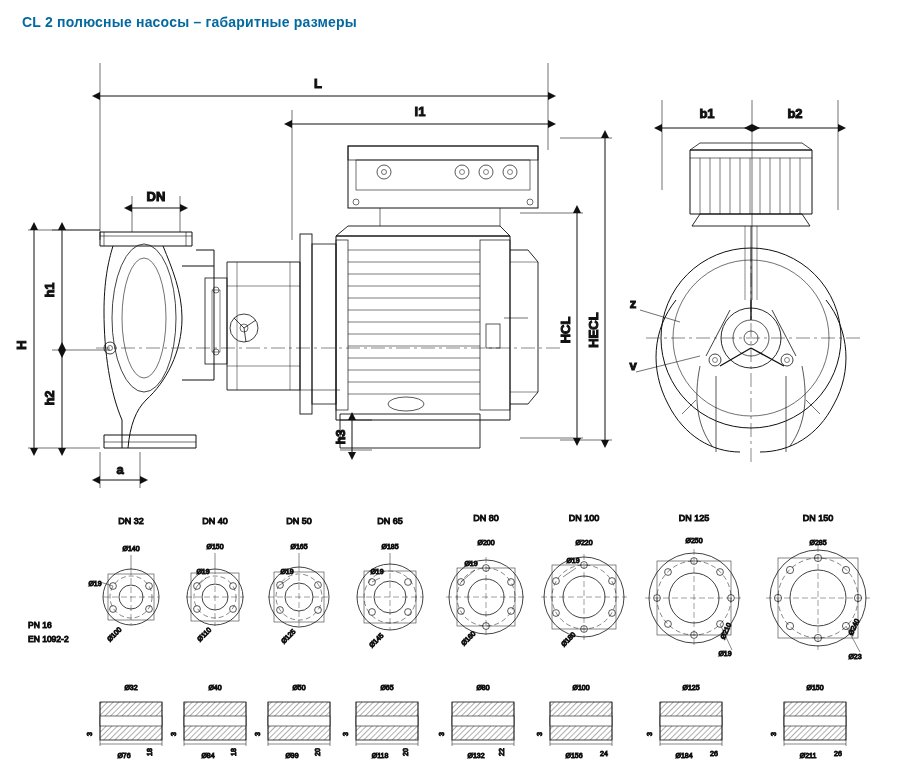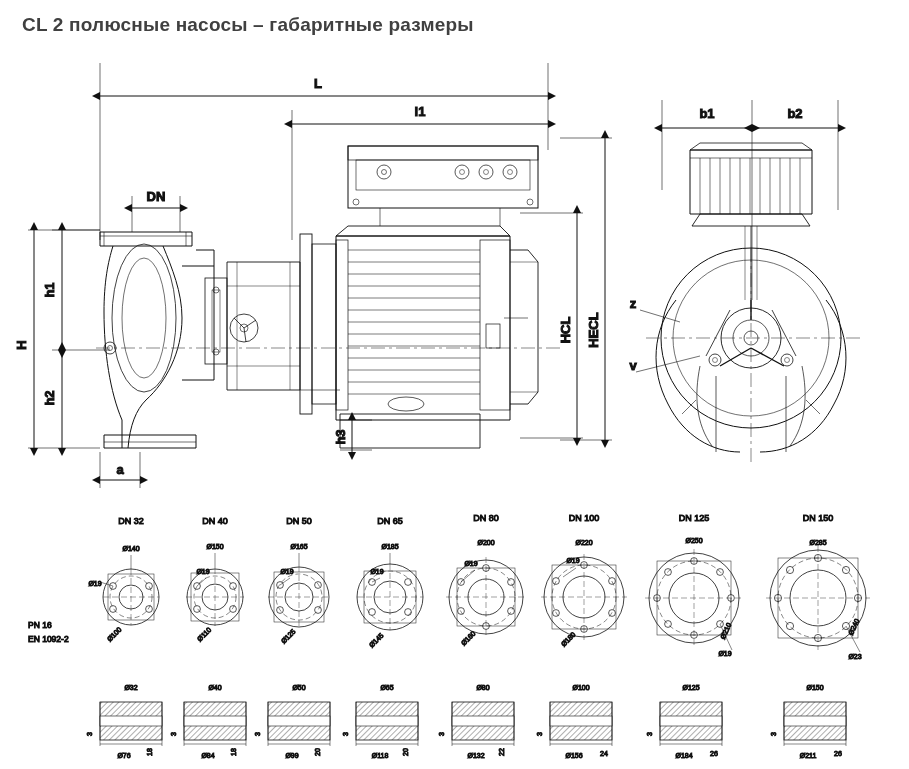--- a/index.html
+++ b/index.html
@@ -8,23 +8,23 @@
     width: 909px; height: 769px;
     background: #ffffff;
     font-family: "Liberation Sans", sans-serif;
     color: #111;
     position: relative;
     overflow: hidden;
   }
   #title {
     position: absolute;
     left: 22px; top: 14px;
-    font-size: 19px;
+    font-size: 14px;
     font-weight: bold;
-    color: #404040;
+    color: #0369a1;
     letter-spacing: .2px;
   }
   .stage { position:absolute; left:0; top:0; width:909px; height:769px; }
   svg { display:block; }
   text { font-family: "Liberation Sans", sans-serif; fill:#111; }
   .lbl-b { font-size: 13px; font-weight: bold; }
   .sm { font-size: 8.5px; }
   .xsm { font-size: 7px; }
   .dnlbl { font-size: 9px; }
 </style>

